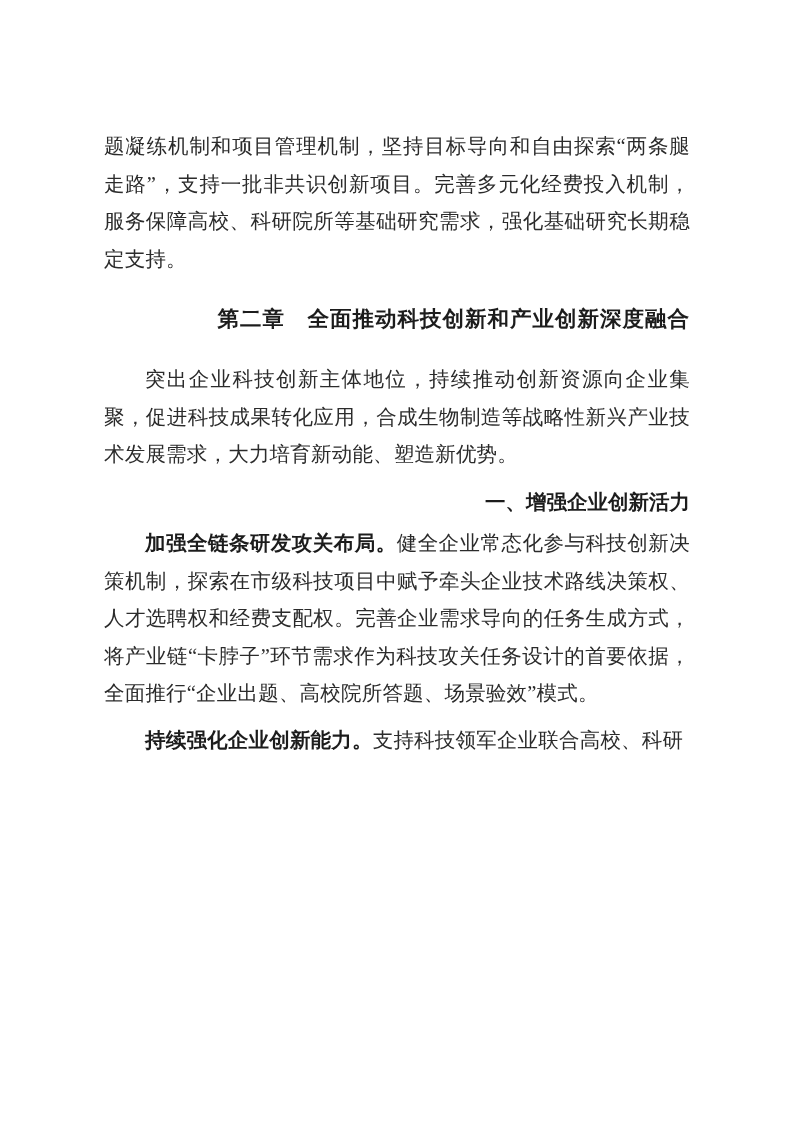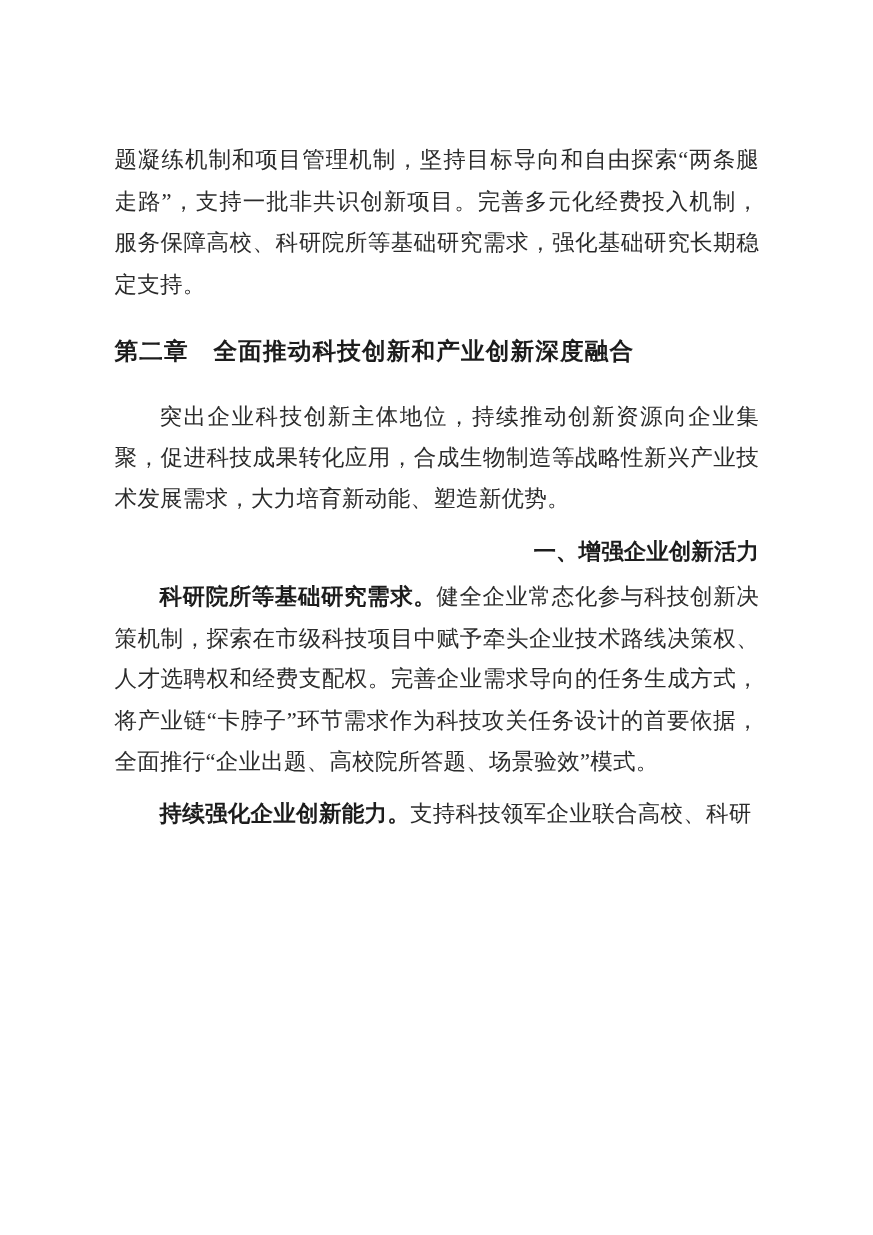--- a/index.html
+++ b/index.html
@@ -37,21 +37,21 @@
   .par .lead {
     font-weight: bold;
     color: var(--heading-text, #1c1c1c);
   }
   .chapter-heading {
     margin: 21px 0 22px 0;
     font-family: "Liberation Sans", "DejaVu Sans", sans-serif;
     font-weight: bold;
     font-size: 21.5px;
     line-height: 40px;
-    text-align: left;
+    text-align: right;
     letter-spacing: 1px;
     color: var(--heading-text, #1c1c1c);
   }
   .section-heading {
     margin: 0 0 5px 0;
     font-family: "Liberation Sans", "DejaVu Sans", sans-serif;
     font-weight: bold;
     font-size: 20.5px;
     line-height: 37.5px;
     text-indent: 2em;
@@ -80,21 +80,21 @@
 
     <p class="par continuation">题凝练机制和项目管理机制，坚持目标导向和自由探索“两条腿走路”，支持一批非共识创新项目。完善多元化经费投入机制，服务保障高校、科研院所等基础研究需求，强化基础研究长期稳定支持。</p>
 
 
     <h1 class="chapter-heading">第二章　全面推动科技创新和产业创新深度融合</h1>
 
     <p class="par">突出企业科技创新主体地位，持续推动创新资源向企业集聚，促进科技成果转化应用，合成生物制造等战略性新兴产业技术发展需求，大力培育新动能、塑造新优势。</p>
 
     <h2 class="section-heading">一、增强企业创新活力</h2>
 
-    <p class="par"><span class="lead">科研院所等基础研究需求。</span><span>健全企业常态化参与科技创新决策机制，探索在市级科技项目中赋予牵头企业技术路线决策权、人才选聘权和经费支配权。完善企业需求导向的任务生成方式，将产业链“卡脖子”环节需求作为科技攻关任务设计的首要依据，全面推行“企业出题、高校院所答题、场景验效”模式。</span></p>
+    <p class="par"><span class="lead">加强全链条研发攻关布局。</span><span>健全企业常态化参与科技创新决策机制，探索在市级科技项目中赋予牵头企业技术路线决策权、人才选聘权和经费支配权。完善企业需求导向的任务生成方式，将产业链“卡脖子”环节需求作为科技攻关任务设计的首要依据，全面推行“企业出题、高校院所答题、场景验效”模式。</span></p>
 
     <p class="par"><span class="lead">持续强化企业创新能力。</span><span>支持科技领军企业联合高校、科研</span></p>
 
   </main>
 
   <footer class="footer">
     <span class="page-num">— 37 —</span>
   </footer>
 </div>
 

